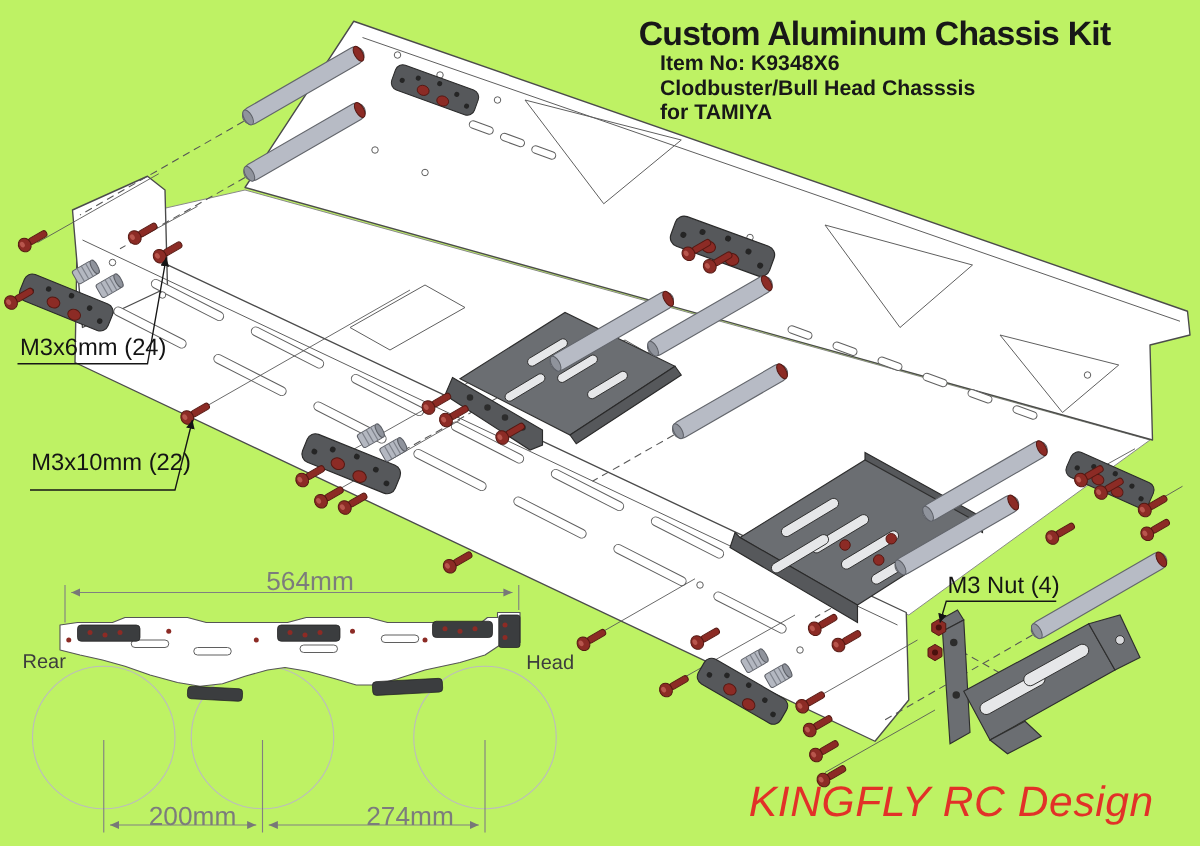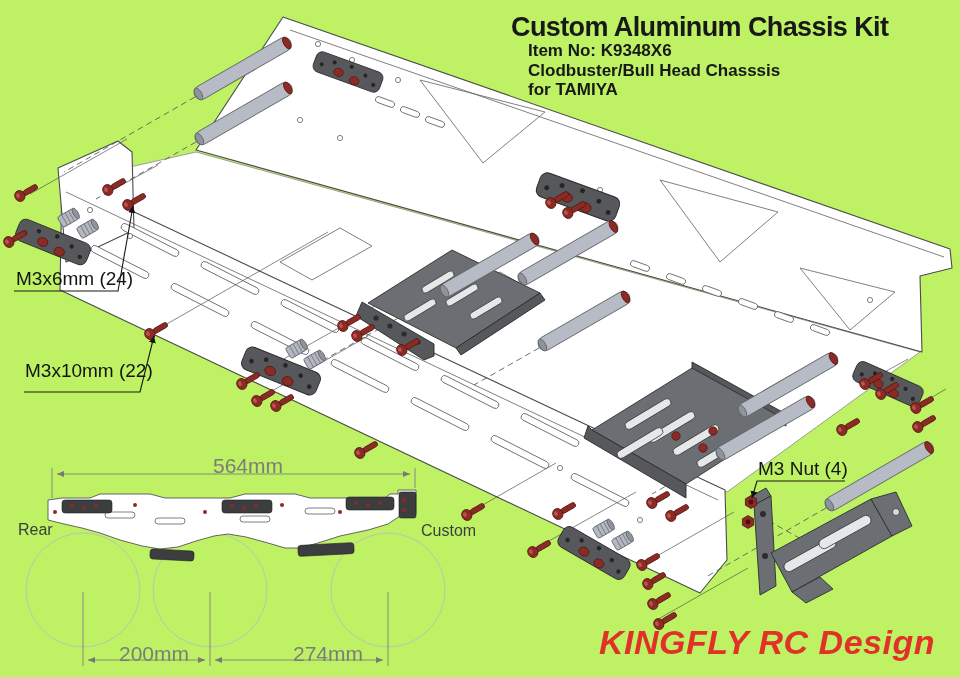--- a/index.html
+++ b/index.html
@@ -13,21 +13,21 @@
   .m3x6{left:16px;top:268px;}
   .m3x10{left:25px;top:360px;}
   .m3nut{left:758px;top:458px;}
   .dimtxt{font-size:21px;color:#7c7c7c;}
   .sidetxt{font-size:16px;color:#3d3d3d;}
   .d564{left:213px;top:454px;}
   .rear{left:18px;top:521px;}
   .front{left:421px;top:522px;}
   .d200{left:119px;top:642px;}
   .d274{left:293px;top:642px;}
-  .logo{left:599px;top:623px;font-size:34px;font-style:italic;font-weight:bold;
+  .logo{left:599px;top:623px;font-size:34px;font-style:italic;font-weight:normal;
         letter-spacing:0.5px;color:#e23128;}
   
   .plate{fill:#ffffff;stroke:#4b4b4b;stroke-width:1.1;stroke-linejoin:round;}
   .floor{fill:#ffffff;stroke:#8a8a8a;stroke-width:0.8;stroke-linejoin:round;}
   .pline{fill:none;stroke:#5f5f5f;stroke-width:0.8;}
   .slot{fill:#ffffff;stroke:#5f5f5f;stroke-width:0.8;}
   .hole{fill:#ffffff;stroke:#5f5f5f;stroke-width:0.8;}
   .dark{fill:#6b6e72;stroke:#2e2e2e;stroke-width:0.9;}
   .darker{fill:#56585b;stroke:#2a2a2a;stroke-width:0.9;}
   .darkslot{fill:#e6e7e9;stroke:#2e2e2e;stroke-width:0.7;}
@@ -373,18 +373,18 @@
     <div>Clodbuster/Bull Head Chasssis</div>
     <div>for TAMIYA</div>
   </div>
 
   <div class="txt callout m3x6">M3x6mm (24)</div>
   <div class="txt callout m3x10">M3x10mm (22)</div>
   <div class="txt callout m3nut">M3 Nut (4)</div>
 
   <div class="txt dimtxt d564">564mm</div>
   <div class="txt sidetxt rear">Rear</div>
-  <div class="txt sidetxt front">Custom</div>
+  <div class="txt sidetxt front">Head</div>
   <div class="txt dimtxt d200">200mm</div>
   <div class="txt dimtxt d274">274mm</div>
 
   <div class="txt logo">KINGFLY RC Design</div>
 </div>
 
 </body></html>

